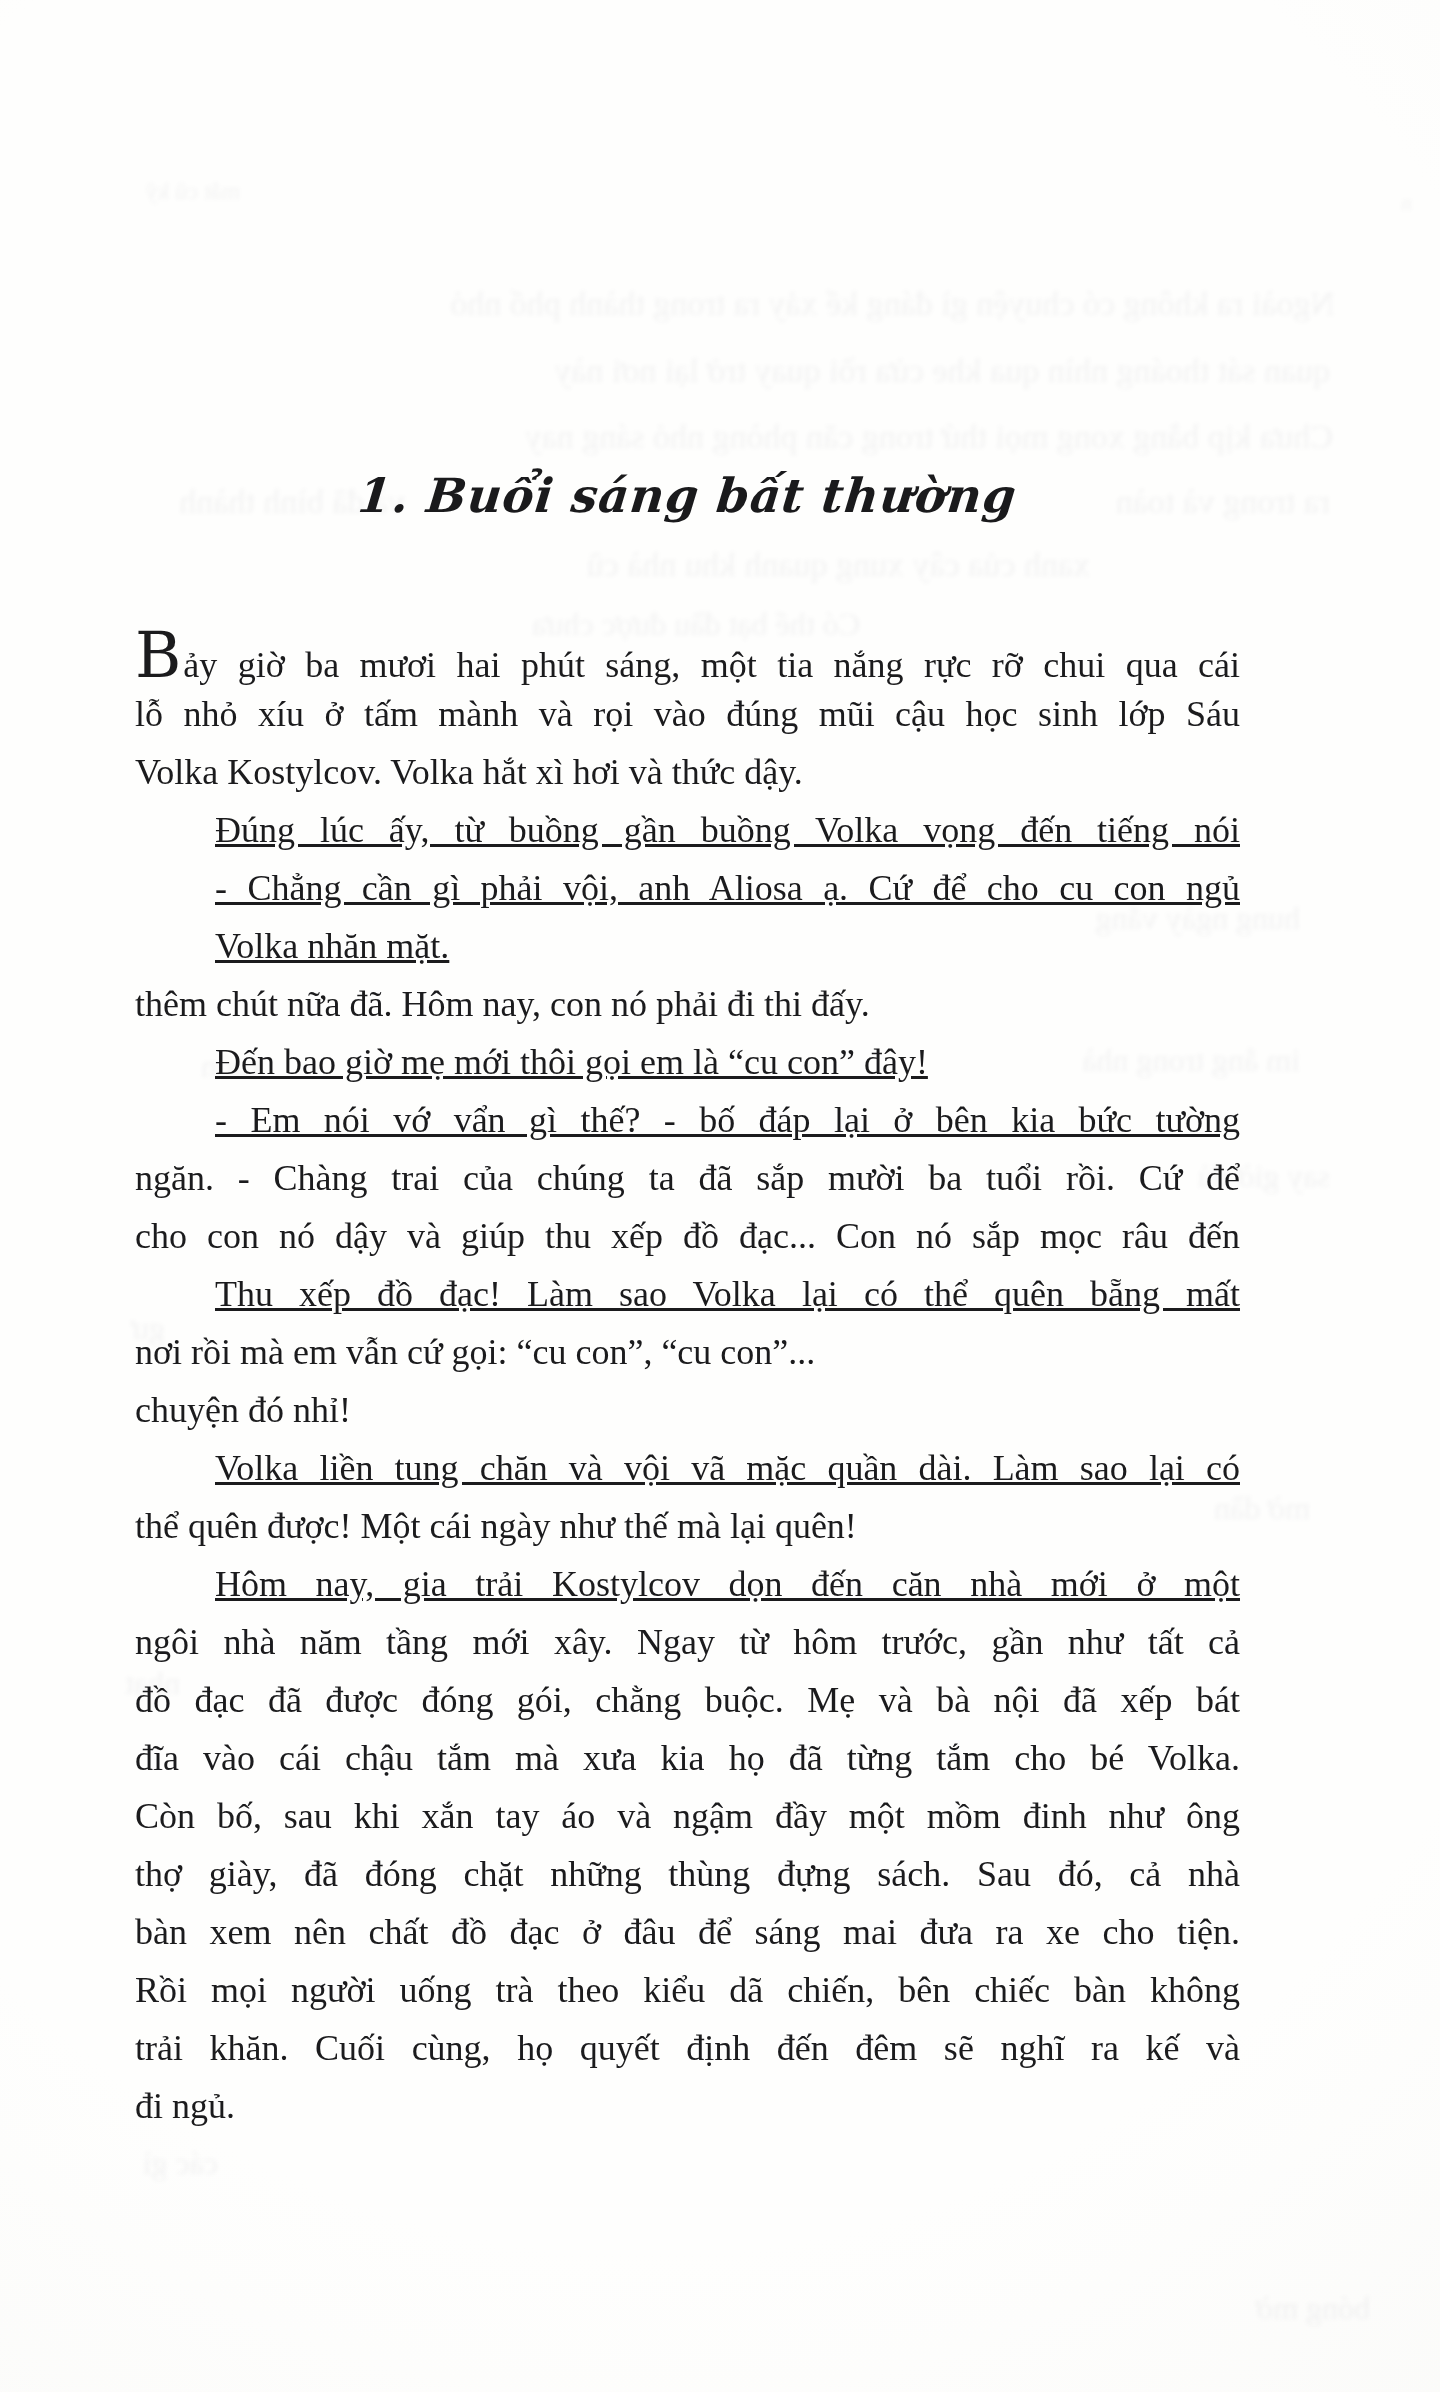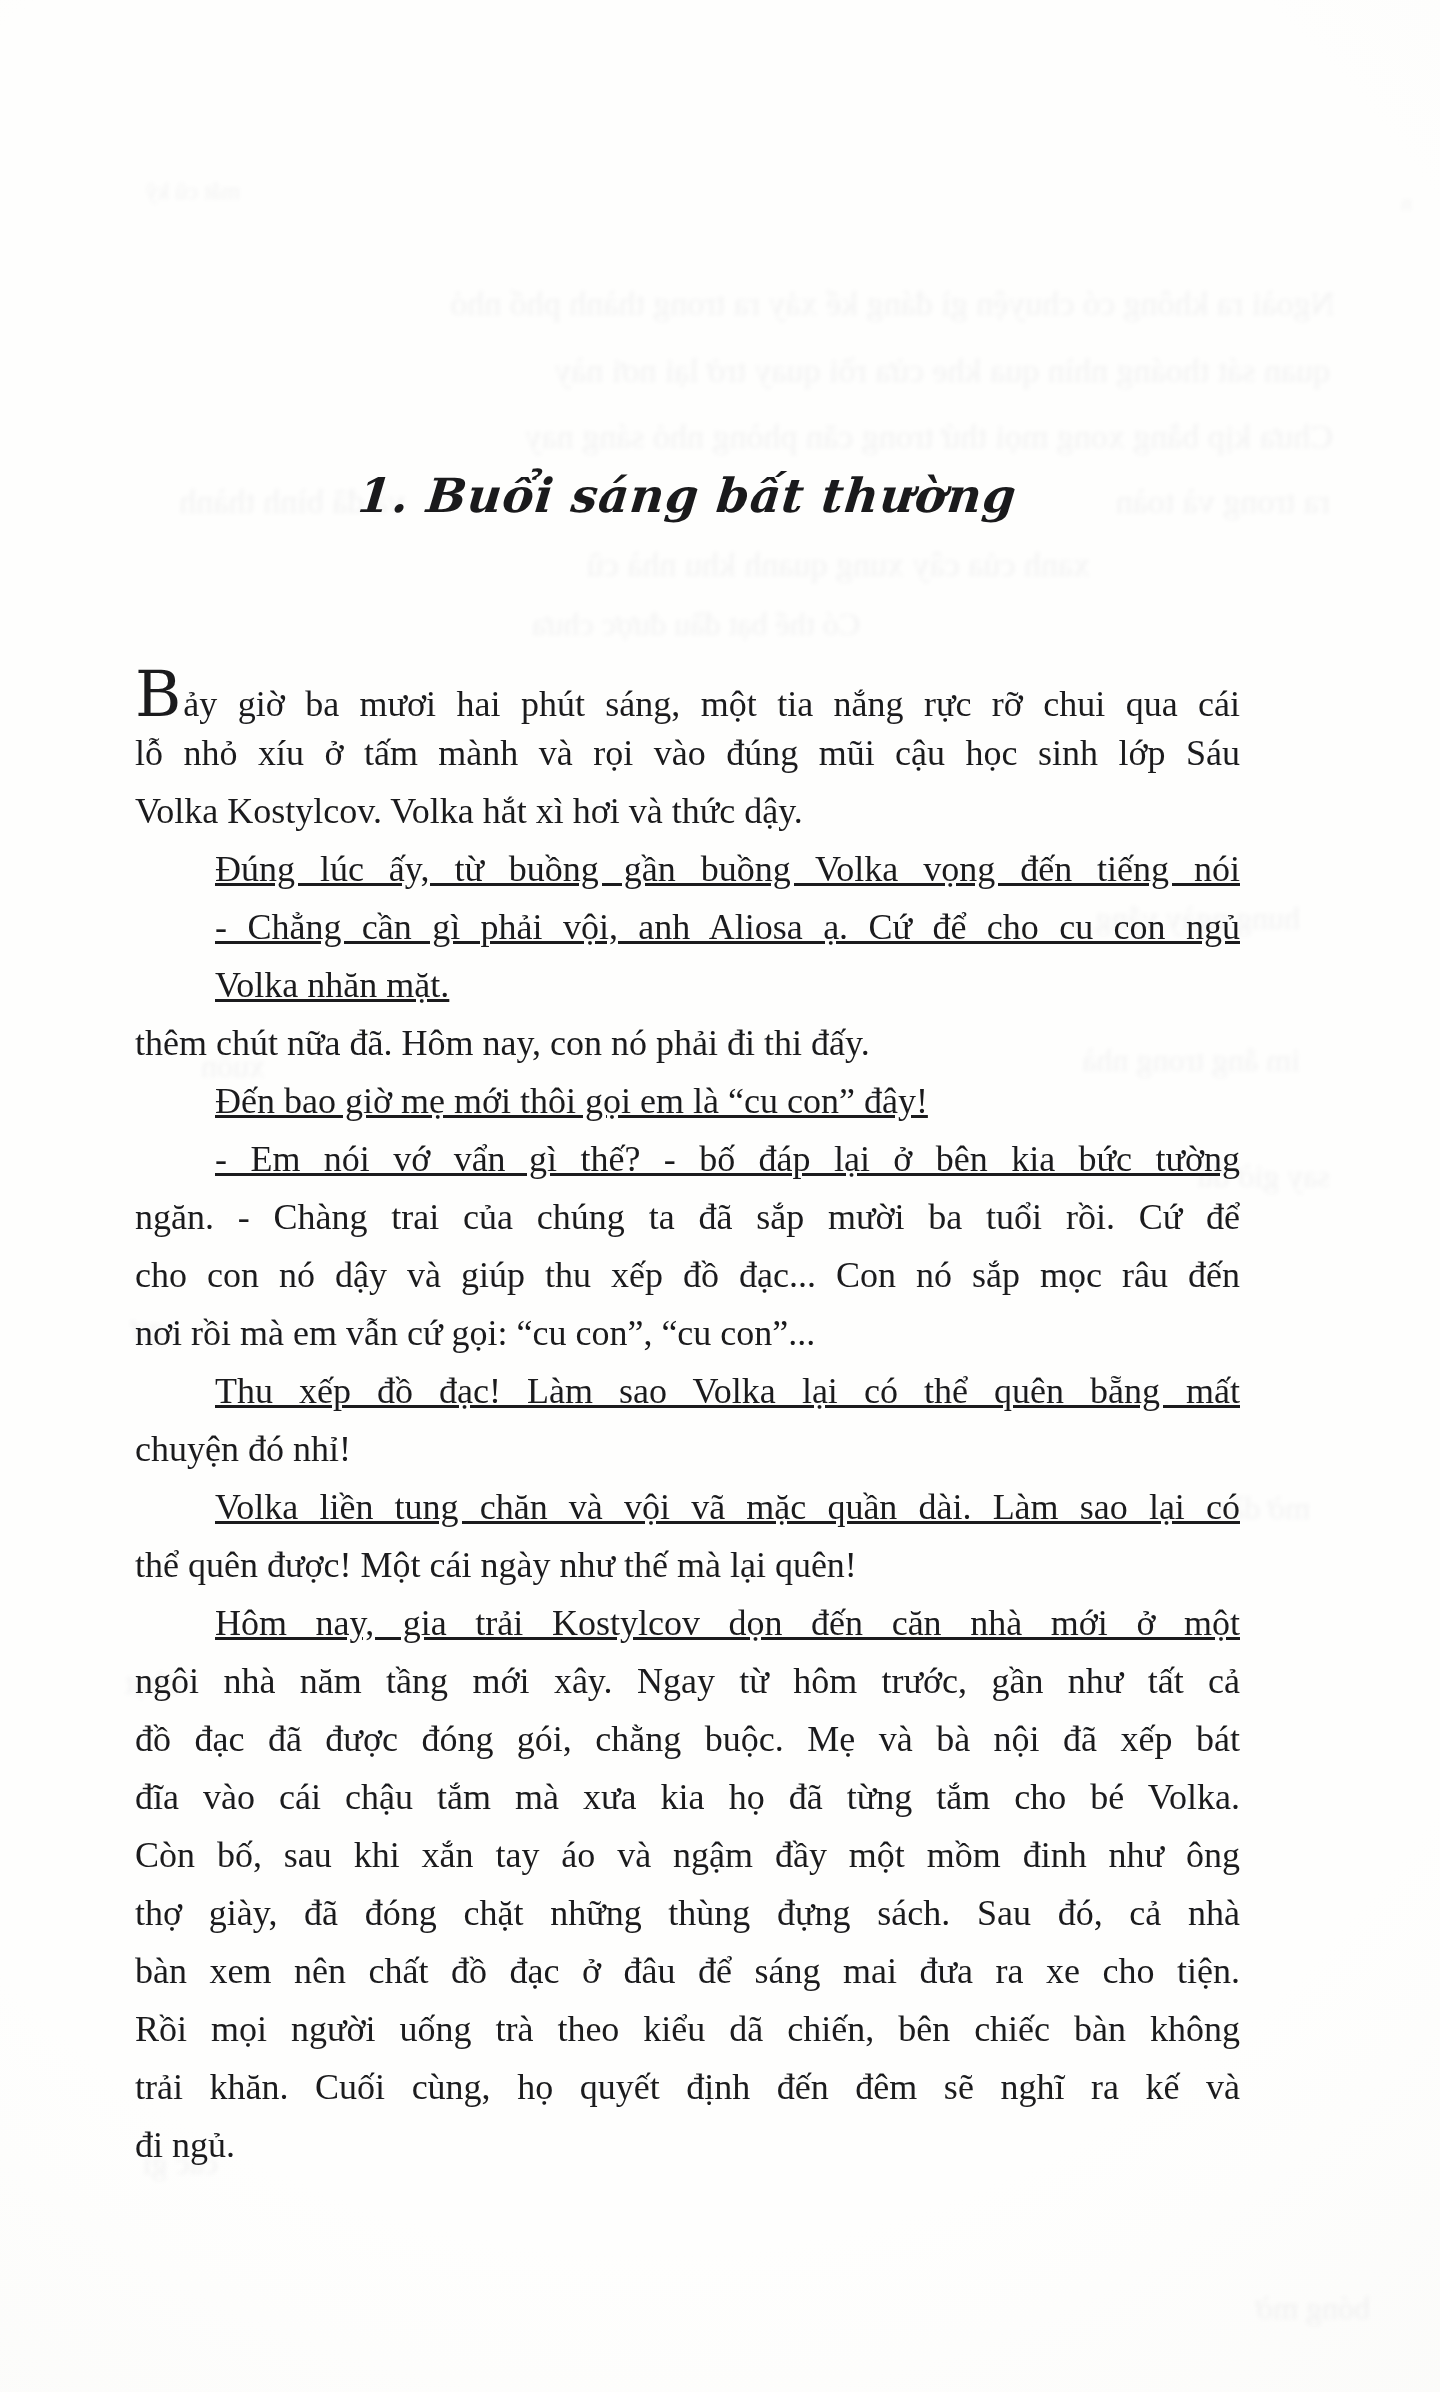--- a/index.html
+++ b/index.html
@@ -39,21 +39,21 @@
     font-style: italic;
     font-weight: bold;
     font-size: 47px;
     letter-spacing: 1px;
     color: #1a1a1c;
     transform: skewX(-6deg);
   }
   .body-text {
     position: absolute;
     left: 135px;
-    top: 666px;
+    top: 627px;
     width: 1105px;
     font-family: "Liberation Serif", "DejaVu Serif", serif;
     font-size: 36px;
     color: #1b1b1d;
   }
   .line {
     height: 58px;
     line-height: 58px;
     text-align: justify;
     text-align-last: justify;
@@ -102,22 +102,22 @@
       <div class="line">lỗ nhỏ xíu ở tấm mành và rọi vào đúng mũi cậu học sinh lớp Sáu</div>
       <div class="line last">Volka Kostylcov. Volka hắt xì hơi và thức dậy.</div>
       <div class="line indent">Đúng lúc ấy, từ buồng gần buồng Volka vọng đến tiếng nói</div>
       <div class="line indent">- Chẳng cần gì phải vội, anh Aliosa ạ. Cứ để cho cu con ngủ</div>
       <div class="line last indent">Volka nhăn mặt.</div>
       <div class="line last">thêm chút nữa đã. Hôm nay, con nó phải đi thi đấy.</div>
       <div class="line last indent">Đến bao giờ mẹ mới thôi gọi em là “cu con” đây!</div>
       <div class="line indent">- Em nói vớ vẩn gì thế? - bố đáp lại ở bên kia bức tường</div>
       <div class="line">ngăn. - Chàng trai của chúng ta đã sắp mười ba tuổi rồi. Cứ để</div>
       <div class="line">cho con nó dậy và giúp thu xếp đồ đạc... Con nó sắp mọc râu đến</div>
+      <div class="line indent">Thu xếp đồ đạc! Làm sao Volka lại có thể quên bẵng mất</div>
       <div class="line last">nơi rồi mà em vẫn cứ gọi: “cu con”, “cu con”...</div>
-      <div class="line indent">Thu xếp đồ đạc! Làm sao Volka lại có thể quên bẵng mất</div>
       <div class="line last">chuyện đó nhỉ!</div>
       <div class="line indent">Volka liền tung chăn và vội vã mặc quần dài. Làm sao lại có</div>
       <div class="line last">thể quên được! Một cái ngày như thế mà lại quên!</div>
       <div class="line indent">Hôm nay, gia trải Kostylcov dọn đến căn nhà mới ở một</div>
       <div class="line">ngôi nhà năm tầng mới xây. Ngay từ hôm trước, gần như tất cả</div>
       <div class="line">đồ đạc đã được đóng gói, chằng buộc. Mẹ và bà nội đã xếp bát</div>
       <div class="line">đĩa vào cái chậu tắm mà xưa kia họ đã từng tắm cho bé Volka.</div>
       <div class="line">Còn bố, sau khi xắn tay áo và ngậm đầy một mồm đinh như ông</div>
       <div class="line">thợ giày, đã đóng chặt những thùng đựng sách. Sau đó, cả nhà</div>
       <div class="line">bàn xem nên chất đồ đạc ở đâu để sáng mai đưa ra xe cho tiện.</div>

